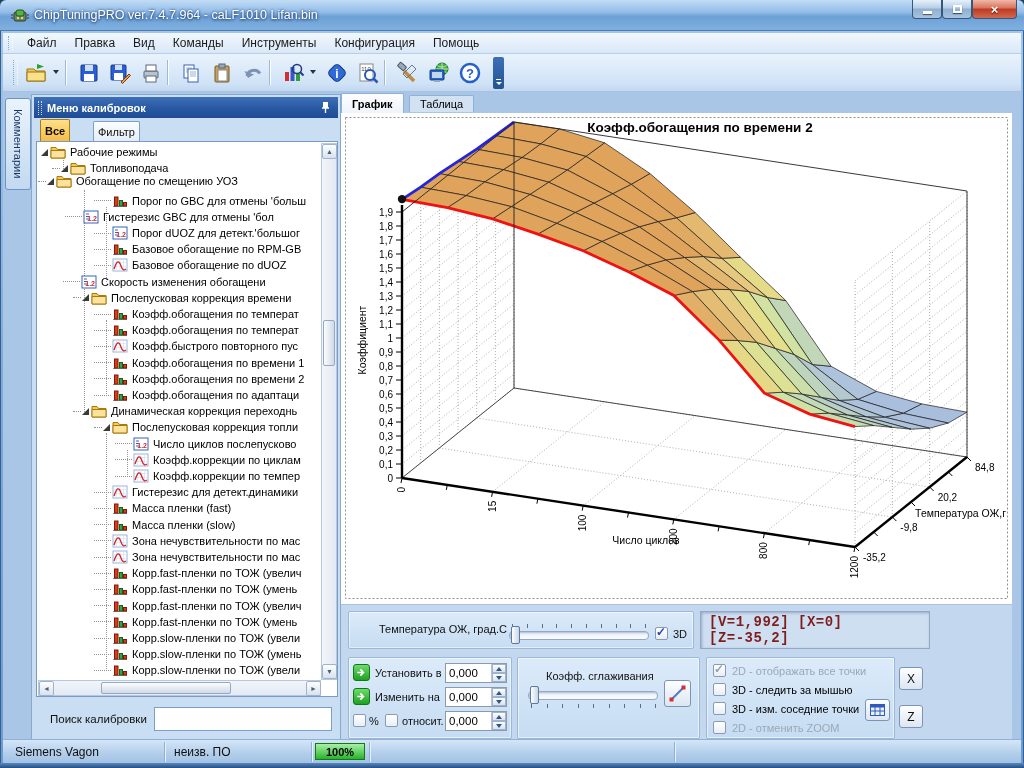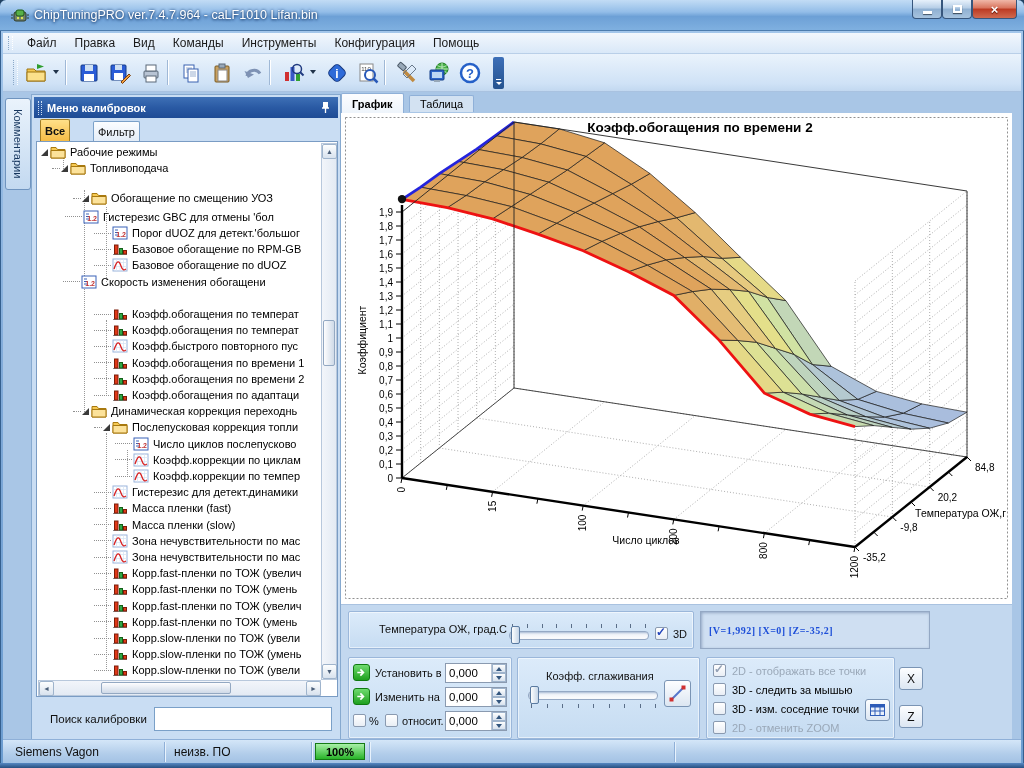--- a/index.html
+++ b/index.html
@@ -77,21 +77,21 @@
     background:linear-gradient(180deg,#dcebfa,#c6dcf2);box-shadow:inset 0 0 0 1px rgba(255,255,255,.55);}
   .lbl{position:absolute;font-size:11px;color:#101010;white-space:nowrap;}
   .slider-track{position:absolute;height:9px;border:1px solid #94a8c4;border-radius:4px;background:linear-gradient(180deg,#e9eef5,#fdfdfe);box-shadow:inset 1px 1px 2px #a8bcd4;}
   .slider-thumb{position:absolute;width:9px;height:18px;border:1px solid #5a7aa0;border-radius:2px;background:linear-gradient(90deg,#fdfefe,#c6d6e8);}
   .tick{position:absolute;width:1px;height:4px;background:#5a6e88;}
   .cb{position:absolute;width:13px;height:13px;border:1px solid #8a9ab0;border-radius:2px;background:linear-gradient(180deg,#fff,#e9eef5);}
   .cb .chk{position:absolute;left:0px;top:-3px;font-size:12px;font-weight:bold;color:#2244bb;}
   .cb.gray .chk{color:#93a1b5;}
   #readout{left:359px;top:610px;width:230px;height:38px;border:1px solid #94a8c4;background:#cfdff2;
     box-shadow:inset 1px 1px 3px #93a8c4;display:flex;align-items:center;padding-left:8px;}
-  #readout span{font-family:Liberation Serif, serif;font-weight:bold;font-size:10px;color:#1d4ed8;letter-spacing:.5px;}
+  #readout span{font-family:Liberation Mono, monospace;font-weight:bold;font-size:14px;color:#7f1d1d;letter-spacing:.5px;}
   .spin{position:absolute;width:62px;height:20px;border:1px solid #8a9ab0;background:#fff;display:flex;}
   .spin input{flex:1;border:none;outline:none;font-size:11.5px;padding:1px 3px;width:44px;background:#fff;}
   .spin .btns{width:15px;border-left:1px solid #b8c4d4;display:flex;flex-direction:column;}
   .spin .sbn{flex:1;background:linear-gradient(180deg,#fdfefe,#d8e2ee);border:1px solid #9fb4cc;display:flex;align-items:center;justify-content:center;}
   .arr-up{width:0;height:0;border-left:3px solid transparent;border-right:3px solid transparent;border-bottom:4px solid #33567e;}
   .arr-dn{width:0;height:0;border-left:3px solid transparent;border-right:3px solid transparent;border-top:4px solid #33567e;}
   .gab{position:absolute;width:17px;height:17px;border:1px solid #0f7a0f;border-radius:3px;
     background:linear-gradient(180deg,#6fdb6f,#1fa01f);display:flex;align-items:center;justify-content:center;}
   .sqbtn{position:absolute;border:1px solid #7a94b4;border-radius:3px;background:linear-gradient(180deg,#fdfeff,#dce6f2);
     display:flex;align-items:center;justify-content:center;font-size:12px;color:#101010;}
@@ -302,30 +302,42 @@
               <span class="stub" style="width: 8px;"></span>
               <span class="tri-exp"></span>
               <span class="ticon">
                 <svg width="16" height="14" viewBox="0 0 16 14">
                   <path d="M1 2.5h5l1.5 2H15v8.5H1z" fill="#f6c952" stroke="#a8790f"></path>
                   <path d="M1 5.5h14v7.5H1z" fill="#fce29a" stroke="#a8790f"></path>
                 </svg>
               </span>
               <span class="tlabel">Топливоподача</span>
             </div>
-            <div class="trow" style="top: 47px; padding-left: 35px;">
+            <div class="trow" style="top: 30px; ">
               <span class="stub" style="width: 8px;"></span>
               <span class="tri-exp"></span>
               <span class="ticon">
                 <svg width="16" height="14" viewBox="0 0 16 14">
                   <path d="M1 2.5h5l1.5 2H15v8.5H1z" fill="#f6c952" stroke="#a8790f"></path>
                   <path d="M1 5.5h14v7.5H1z" fill="#fce29a" stroke="#a8790f"></path>
                 </svg>
               </span>
               <span class="tlabel">Обогащение по смещению УОЗ</span>
+            </div>
+            <div class="trow" style="top: 49.6px; padding-left: 56px;">
+              <span class="stub" style="width: 17px;"></span>
+              <span class="ticon">
+                <svg width="16" height="14" viewBox="0 0 16 14">
+                  <path d="M1 12.5h14" stroke="#8a8a8a"></path>
+                  <rect x="2.5" y="3" width="3.5" height="9" fill="#e03818" stroke="#7c1c08"></rect>
+                  <rect x="7.5" y="6.5" width="3" height="5.5" fill="#30a848" stroke="#156018"></rect>
+                  <rect x="11.5" y="8.5" width="3" height="3.5" fill="#e03818" stroke="#7c1c08"></rect>
+                </svg>
+              </span>
+              <span class="tlabel">Порог по GBC для отмены 'больш</span>
             </div>
             <div class="trow" style="top: 65.8px; padding-left: 27px;">
               <span class="stub" style="width: 17px;"></span>
               <span class="ticon">
                 <svg width="16" height="14" viewBox="0 0 16 14">
                   <rect x="1" y="1" width="14" height="12" fill="#fff" stroke="#3a62b8"></rect>
                   <path d="M3 4h3M3 6.5h3M3 9h3" stroke="#3a62b8"></path>
                   <text x="14" y="11" text-anchor="end" font-size="7" fill="#c03030" font-weight="bold">1.2</text>
                 </svg>
               </span>
@@ -368,20 +380,31 @@
             <div class="trow" style="top: 130.6px; padding-left: 25px;">
               <span class="stub" style="width: 17px;"></span>
               <span class="ticon">
                 <svg width="16" height="14" viewBox="0 0 16 14">
                   <rect x="1" y="1" width="14" height="12" fill="#fff" stroke="#3a62b8"></rect>
                   <path d="M3 4h3M3 6.5h3M3 9h3" stroke="#3a62b8"></path>
                   <text x="14" y="11" text-anchor="end" font-size="7" fill="#c03030" font-weight="bold">1.2</text>
                 </svg>
               </span>
               <span class="tlabel">Скорость изменения обогащени</span>
+            </div>
+            <div class="trow" style="top: 146.8px; padding-left: 35px;">
+              <span class="stub" style="width: 8px;"></span>
+              <span class="tri-exp"></span>
+              <span class="ticon">
+                <svg width="16" height="14" viewBox="0 0 16 14">
+                  <path d="M1 2.5h5l1.5 2H15v8.5H1z" fill="#f6c952" stroke="#a8790f"></path>
+                  <path d="M1 5.5h14v7.5H1z" fill="#fce29a" stroke="#a8790f"></path>
+                </svg>
+              </span>
+              <span class="tlabel">Послепусковая коррекция времени</span>
             </div>
             <div class="trow" style="top: 163px; padding-left: 56px;">
               <span class="stub" style="width: 17px;"></span>
               <span class="ticon">
                 <svg width="16" height="14" viewBox="0 0 16 14">
                   <path d="M1 12.5h14" stroke="#8a8a8a"></path>
                   <rect x="2.5" y="3" width="3.5" height="9" fill="#e03818" stroke="#7c1c08"></rect>
                   <rect x="7.5" y="6.5" width="3" height="5.5" fill="#30a848" stroke="#156018"></rect>
                   <rect x="11.5" y="8.5" width="3" height="3.5" fill="#e03818" stroke="#7c1c08"></rect>
                 </svg>

